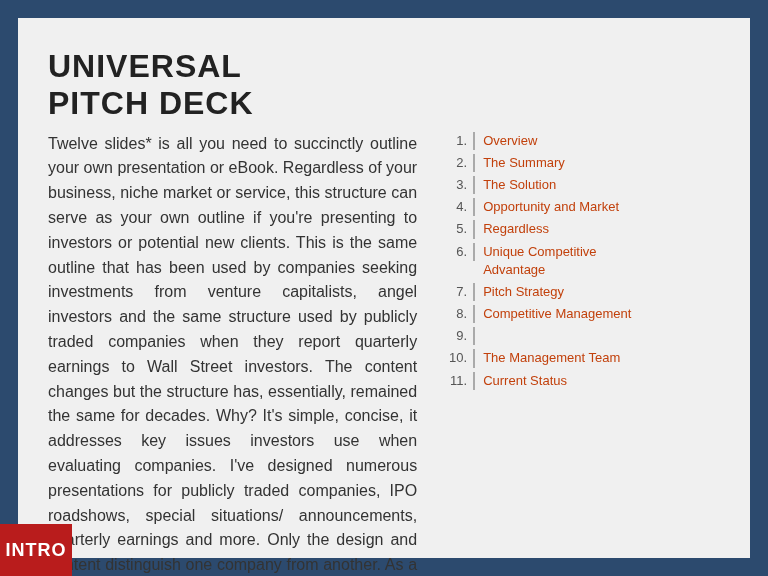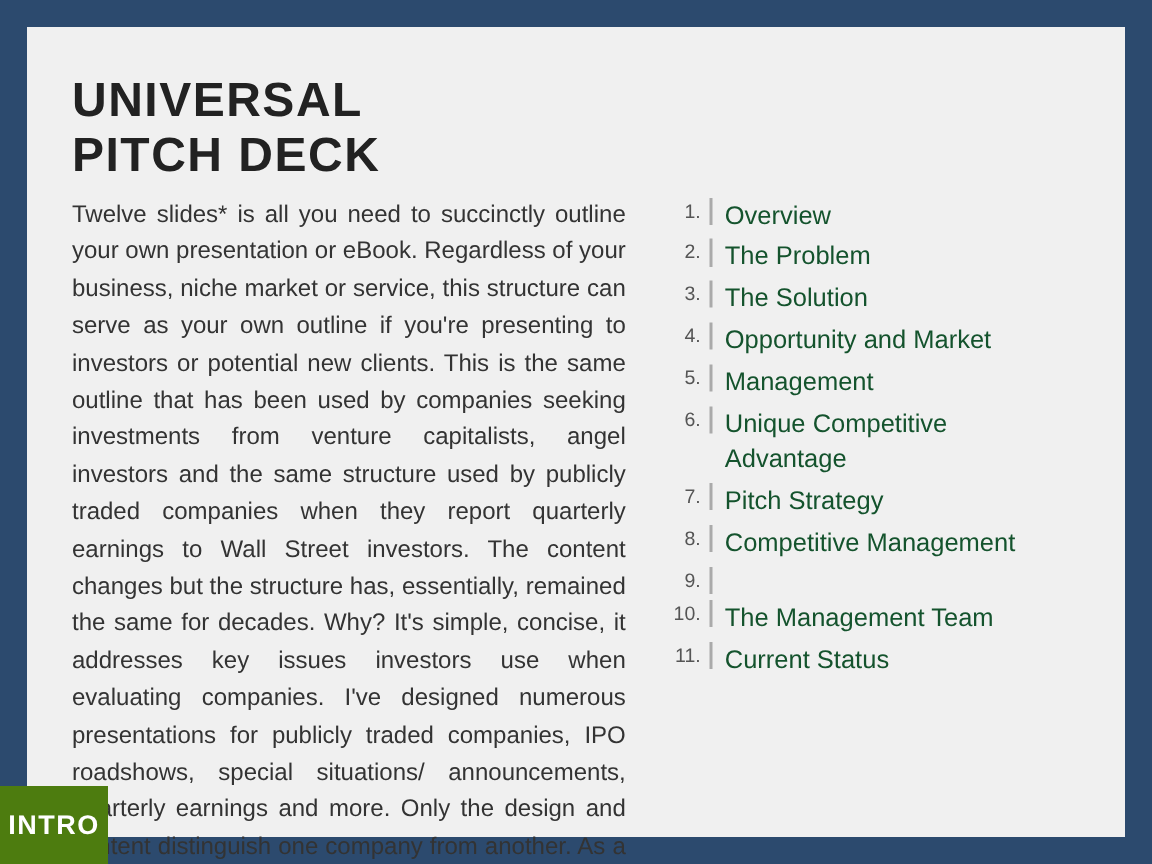--- a/index.html
+++ b/index.html
@@ -86,31 +86,31 @@
       font-size: 13px;
       color: #555;
       font-family: 'Arial', sans-serif;
       text-align: right;
       padding-right: 6px;
       border-right: 2px solid #aaa;
       margin-right: 8px;
       line-height: 1.4;
     }
     .list-text {
-      font-size: 17px;
-      color: #14532d;
+      font-size: 13px;
+      color: #c2410c;
       font-family: 'Arial', sans-serif;
     }
     .intro-badge {
       position: absolute;
       bottom: 0;
       left: 0;
       width: 72px;
       height: 52px;
-      background-color: #4d7c0f;
+      background-color: #b91c1c;
       display: flex;
       align-items: center;
       justify-content: center;
       z-index: 10;
     }
     .intro-badge-text {
       color: white;
       font-size: 18px;
       font-weight: bold;
       letter-spacing: 1px;
@@ -128,33 +128,33 @@
     <div class="body-layout">
       <div class="left-column">Twelve slides* is all you need to succinctly outline your own presentation or eBook. Regardless of your business, niche market or service, this structure can serve as your own outline if you're presenting to investors or potential new clients. This is the same outline that has been used by companies seeking investments from venture capitalists, angel investors and the same structure used by publicly traded companies when they report quarterly earnings to Wall Street investors. The content changes but the structure has, essentially, remained the same for decades. Why? It's simple, concise, it addresses key issues investors use when evaluating companies. I've designed numerous presentations for publicly traded companies, IPO roadshows, special situations/ announcements, quarterly earnings and more. Only the design and content distinguish one company from another. As a graphic designer in the business-to-business, specializing in financial communications, the approach for each presentation (this structure could easily be published as an eBook or whitepaper) was HOW this document would correlate with the overall marketing of the company.</div>
       <div class="right-column">
         <div id="list-container">
             <div class="list-item">
               <span class="list-number">1.</span>
               <span class="list-text">Overview</span>
             </div>
             <div class="list-item">
               <span class="list-number">2.</span>
-              <span class="list-text">The Problem</span>
+              <span class="list-text">The Summary</span>
             </div>
             <div class="list-item">
               <span class="list-number">3.</span>
               <span class="list-text">The Solution</span>
             </div>
             <div class="list-item">
               <span class="list-number">4.</span>
               <span class="list-text">Opportunity and Market</span>
             </div>
             <div class="list-item">
               <span class="list-number">5.</span>
-              <span class="list-text">Management</span>
+              <span class="list-text">Regardless</span>
             </div>
             <div class="list-item">
               <span class="list-number">6.</span>
               <span class="list-text">Unique Competitive<br>Advantage</span>
             </div>
             <div class="list-item">
               <span class="list-number">7.</span>
               <span class="list-text">Pitch Strategy</span>
             </div>
             <div class="list-item">

